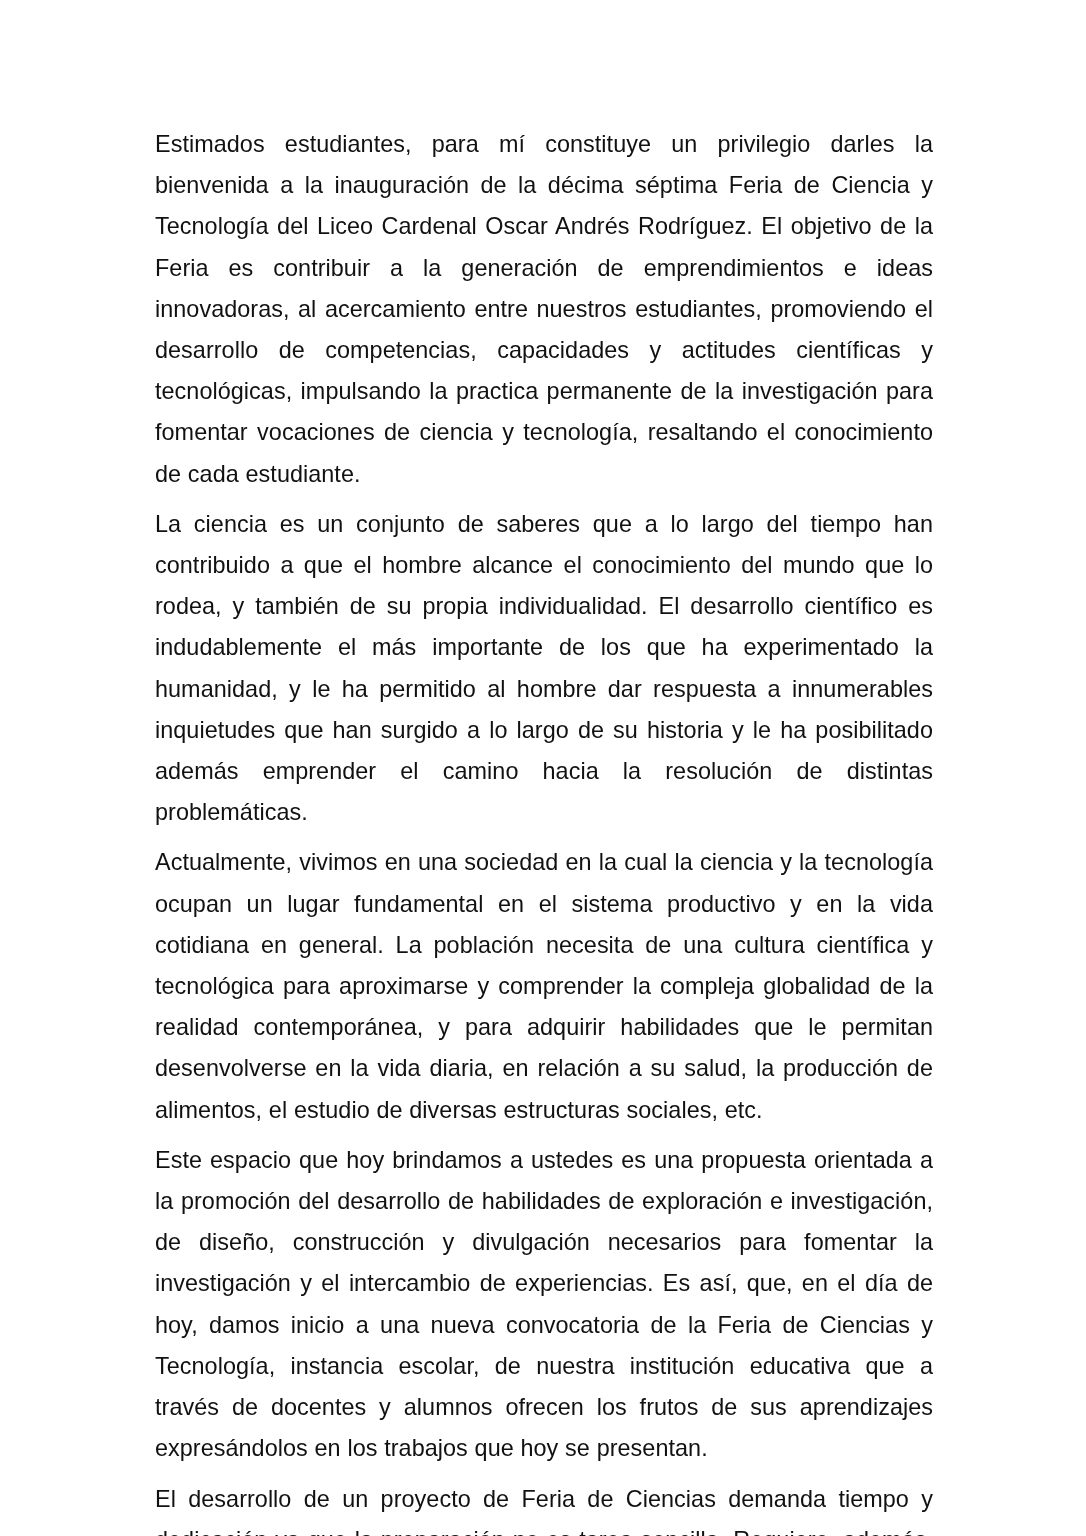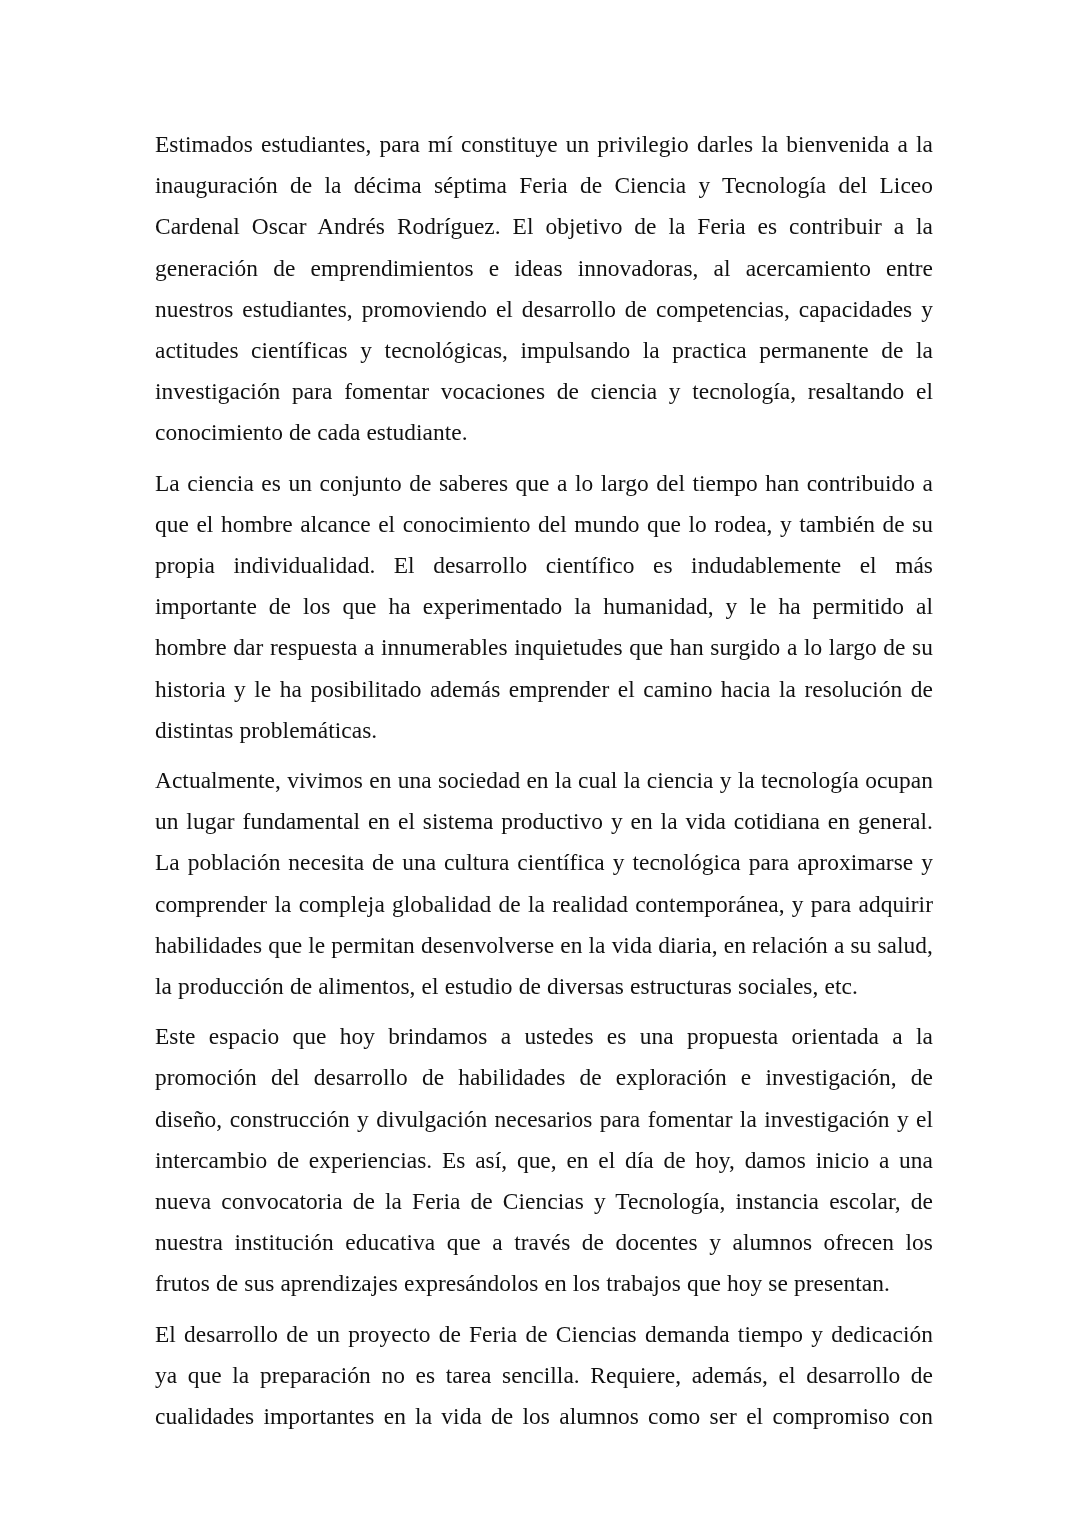--- a/index.html
+++ b/index.html
@@ -13,21 +13,20 @@
     font-family: "Liberation Sans", sans-serif;
     color: #000000;
     overflow: hidden;
   }
   .page {
     position: relative;
     width: 1086px;
     height: 1536px;
     background: #ffffff;
     box-sizing: border-box;
-    font-family: Liberation Serif, serif;
   }
   .text-block {
     position: absolute;
     left: 155px;
     top: 124px;
     width: 778px;
   }
   .para {
     font-size: 23.4px;
     line-height: 41.2px;

